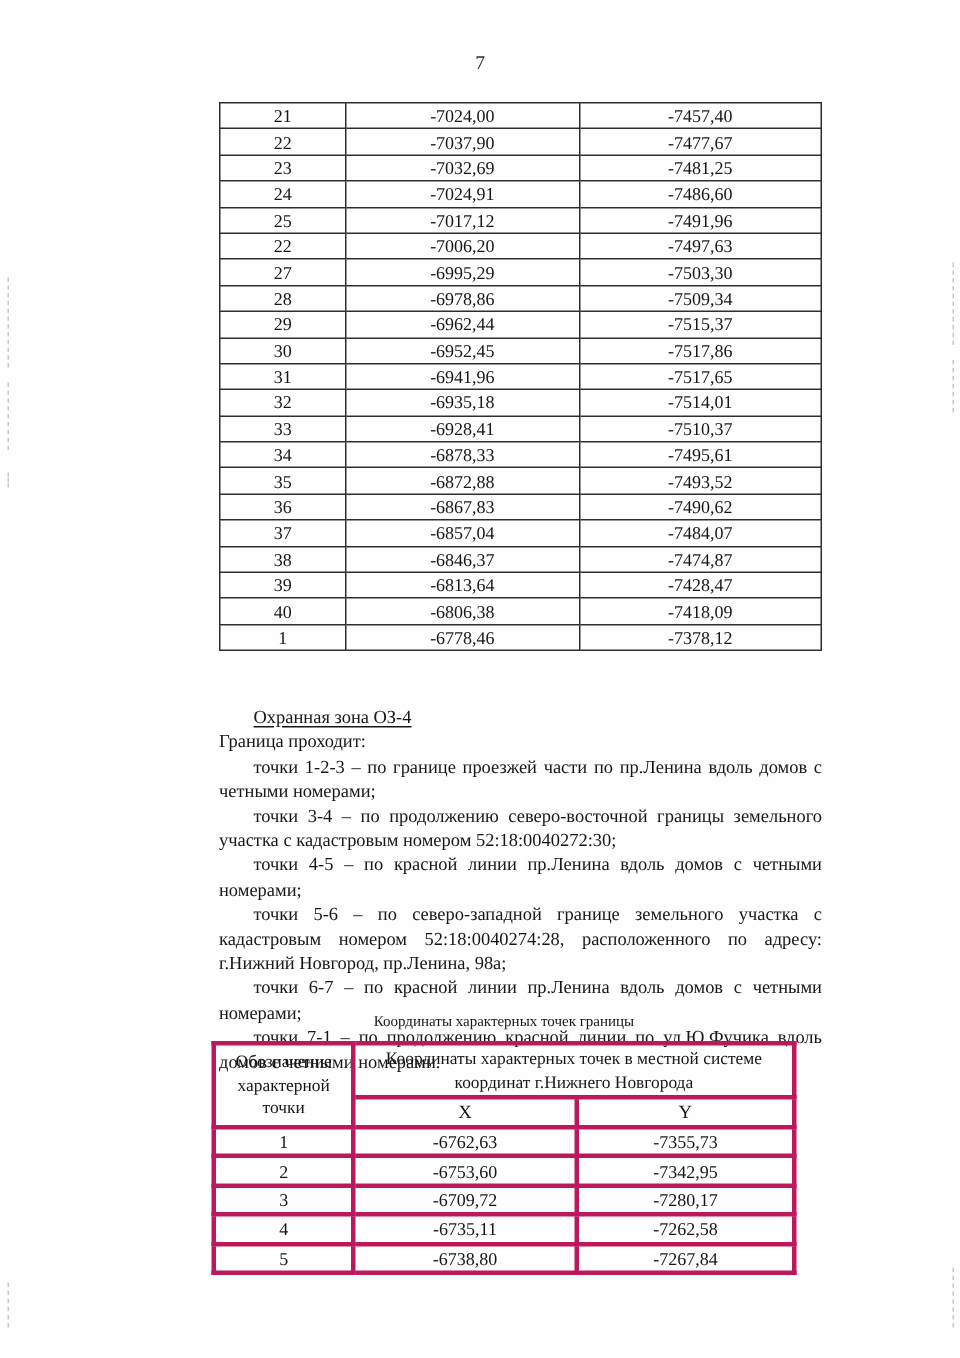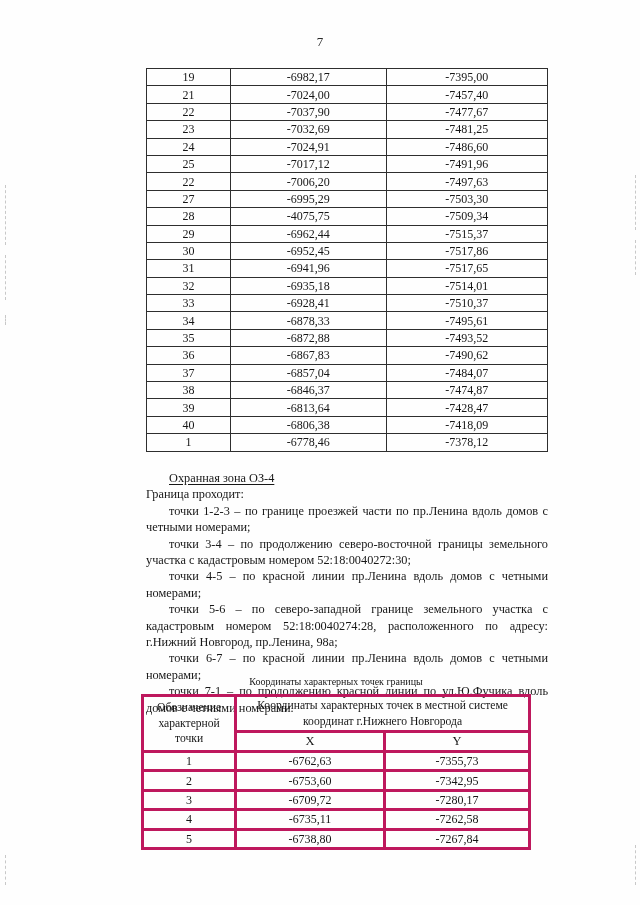--- a/index.html
+++ b/index.html
@@ -139,25 +139,20 @@
   <div class="margin-mark mark-right-a"></div>
   <div class="margin-mark mark-right-b"></div>
   <div class="margin-mark mark-bot-l"></div>
   <div class="margin-mark mark-bot-r"></div>
 
   <div class="page-number">7</div>
 
   <table class="coord-table">
     <tbody id="coord-body">
         <tr>
-          <td class="c-num">19</td>
-          <td class="c-x">-6982,17</td>
-          <td class="c-y">-7395,00</td>
-        </tr>
-        <tr>
           <td class="c-num">21</td>
           <td class="c-x">-7024,00</td>
           <td class="c-y">-7457,40</td>
         </tr>
         <tr>
           <td class="c-num">22</td>
           <td class="c-x">-7037,90</td>
           <td class="c-y">-7477,67</td>
         </tr>
         <tr>
@@ -180,21 +175,21 @@
           <td class="c-x">-7006,20</td>
           <td class="c-y">-7497,63</td>
         </tr>
         <tr>
           <td class="c-num">27</td>
           <td class="c-x">-6995,29</td>
           <td class="c-y">-7503,30</td>
         </tr>
         <tr>
           <td class="c-num">28</td>
-          <td class="c-x">-4075,75</td>
+          <td class="c-x">-6978,86</td>
           <td class="c-y">-7509,34</td>
         </tr>
         <tr>
           <td class="c-num">29</td>
           <td class="c-x">-6962,44</td>
           <td class="c-y">-7515,37</td>
         </tr>
         <tr>
           <td class="c-num">30</td>
           <td class="c-x">-6952,45</td>

